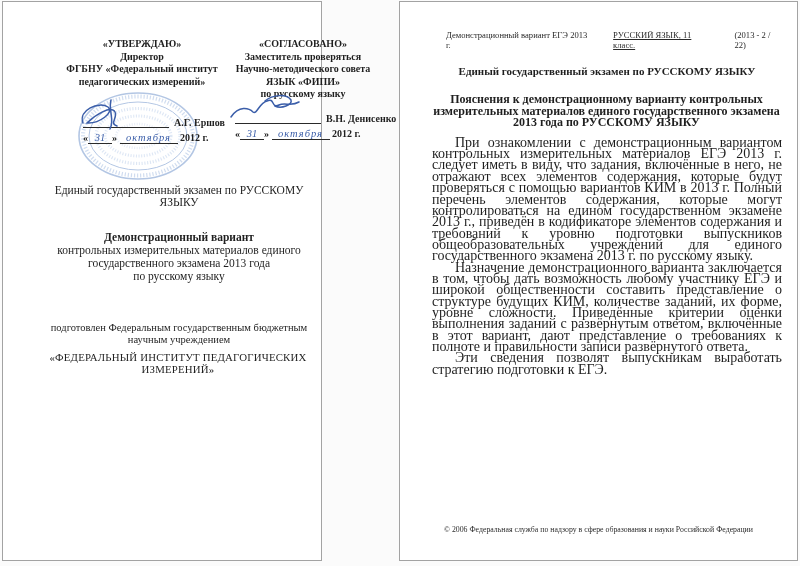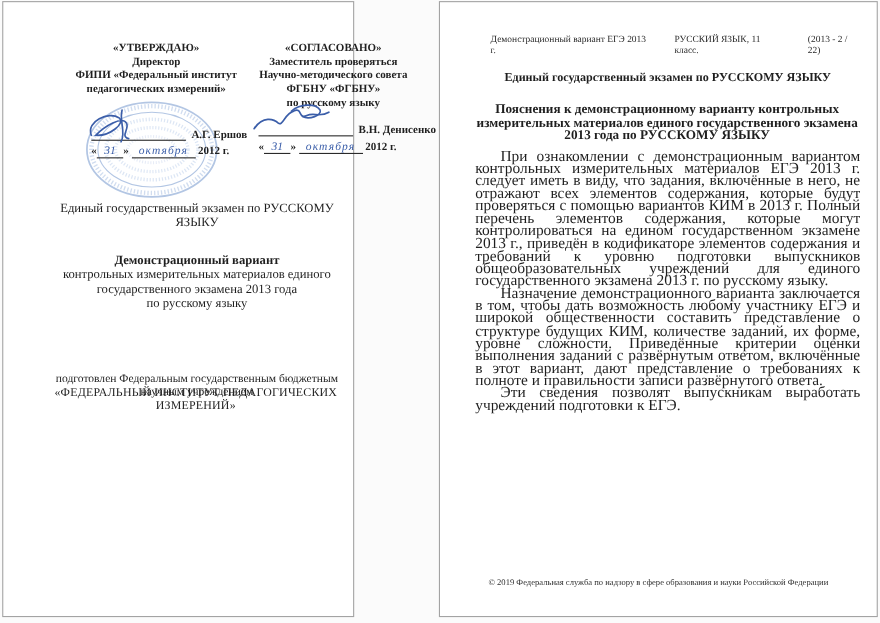--- a/index.html
+++ b/index.html
@@ -30,55 +30,55 @@
   .hw{
     display:inline-block;text-align:center;border-bottom:1px solid #2a2a2a;
     color:#3b5ea9;font-style:italic;font-weight:normal;font-size:10.5px;line-height:11px;
   }
   .hw-day{width:24px;}
   .hw-month{width:58px;letter-spacing:1px;}
   .stamp{position:absolute;left:72px;top:88px;z-index:1;opacity:0.9;}
   .lp-exam-title{position:absolute;left:42px;right:8px;top:182px;text-align:center;font-size:11.5px;}
   .lp-doc-block{position:absolute;left:42px;right:8px;top:229px;text-align:center;font-size:11.5px;line-height:13px;}
   .lp-doc-block .b1{font-weight:bold;}
-  .lp-prepared{position:absolute;left:42px;right:8px;top:320px;text-align:center;font-size:10.5px;line-height:12px;margin-top:17px;}
+  .lp-prepared{position:absolute;left:42px;right:8px;top:320px;text-align:center;font-size:10.5px;line-height:12px;}
   .lp-institute{position:absolute;left:36px;right:4px;top:349px;text-align:center;font-size:10.8px;letter-spacing:0.2px;}
 
   
   .rp-header{
     display:flex;justify-content:space-between;align-items:flex-end;
     padding:28px 15px 0 46px;font-size:8.6px;color:#2a2a2a;gap:19px;
   }
-  .rp-header .h-mid{margin-left:6px;margin-right:4px;}
+  .rp-header .h-mid{margin-left:6px;margin-right:4px;text-decoration:underline;}
   .rp-exam-title{margin-top:15px;text-align:center;font-weight:bold;font-size:11px;padding:0 15px 0 32px;}
   .rp-section-title{
     margin:17px auto 0;text-align:center;font-weight:bold;font-size:12px;line-height:11.6px;
     max-width:352px;padding-left:16px;
   }
   .rp-body{padding:8px 15px 0 32px;font-size:14px;line-height:11.35px;text-align:justify;}
   .rp-body p{margin:0;text-indent:23px;}
   .rp-footer{position:absolute;left:0;right:0;top:523px;text-align:center;font-size:7.8px;color:#2c2c2c;}
 </style>
 </head>
 <body>
 
 <div class="page page-left">
 
   <div class="col col-a">
     <div>«УТВЕРЖДАЮ»</div>
     <div>Директор</div>
-    <div>ФИПИ «Федеральный институт</div>
+    <div>ФГБНУ «Федеральный институт</div>
     <div>педагогических измерений»</div>
   </div>
 
   <div class="col col-b">
     <div>«СОГЛАСОВАНО»</div>
     <div>Заместитель проверяться</div>
     <div>Научно-методического совета</div>
-    <div>ФГБНУ «ФГБНУ»</div>
+    <div>ЯЗЫК «ФИПИ»</div>
     <div>по русскому языку</div>
   </div>
 
   <svg class="stamp" width="126" height="92" viewBox="0 0 126 92" aria-hidden="true">
     <ellipse cx="63" cy="46" rx="59" ry="43" fill="none" stroke="#abc0e1" stroke-width="1.6"></ellipse>
     <ellipse cx="63" cy="46" rx="55" ry="39.5" fill="none" stroke="#b9cce8" stroke-width="4" stroke-dasharray="1.2 1.9" opacity="0.75"></ellipse>
     <ellipse cx="63" cy="46" rx="49" ry="34" fill="none" stroke="#abc0e1" stroke-width="1"></ellipse>
     <ellipse cx="63" cy="46" rx="42" ry="27.5" fill="none" stroke="#c3d4ec" stroke-width="3.2" stroke-dasharray="1.1 1.7" opacity="0.65"></ellipse>
     <ellipse cx="63" cy="46" rx="33" ry="20" fill="none" stroke="#c3d4ec" stroke-width="3" stroke-dasharray="1.1 1.6" opacity="0.6"></ellipse>
     <ellipse cx="63" cy="46" rx="22" ry="12" fill="none" stroke="#cdd9ee" stroke-width="2.6" stroke-dasharray="1 1.5" opacity="0.55"></ellipse>
@@ -139,17 +139,17 @@
     <span class="h-right">(2013 - 2 / 22)</span>
   </div>
 
   <div class="rp-exam-title">Единый государственный экзамен по РУССКОМУ ЯЗЫКУ</div>
 
   <div class="rp-section-title">Пояснения к демонстрационному варианту контрольных измерительных материалов единого государственного экзамена 2013 года по РУССКОМУ ЯЗЫКУ</div>
 
   <div class="rp-body">
     <p>При ознакомлении с демонстрационным вариантом контрольных измерительных материалов ЕГЭ 2013 г. следует иметь в виду, что задания, включённые в него, не отражают всех элементов содержания, которые будут проверяться с помощью вариантов КИМ в 2013 г. Полный перечень элементов содержания, которые могут контролироваться на едином государственном экзамене 2013 г., приведён в кодификаторе элементов содержания и требований к уровню подготовки выпускников общеобразовательных учреждений для единого государственного экзамена 2013 г. по русскому языку.</p>
     <p>Назначение демонстрационного варианта заключается в том, чтобы дать возможность любому участнику ЕГЭ и широкой общественности составить представление о структуре будущих КИМ, количестве заданий, их форме, уровне сложности. Приведённые критерии оценки выполнения заданий с развёрнутым ответом, включённые в этот вариант, дают представление о требованиях к полноте и правильности записи развёрнутого ответа.</p>
-    <p>Эти сведения позволят выпускникам выработать учреждений подготовки к ЕГЭ.</p>
+    <p>Эти сведения позволят выпускникам выработать стратегию подготовки к ЕГЭ.</p>
   </div>
 
-  <div class="rp-footer">© 2019 Федеральная служба по надзору в сфере образования и науки Российской Федерации</div>
+  <div class="rp-footer">© 2006 Федеральная служба по надзору в сфере образования и науки Российской Федерации</div>
 </div>
 
 </body></html>

